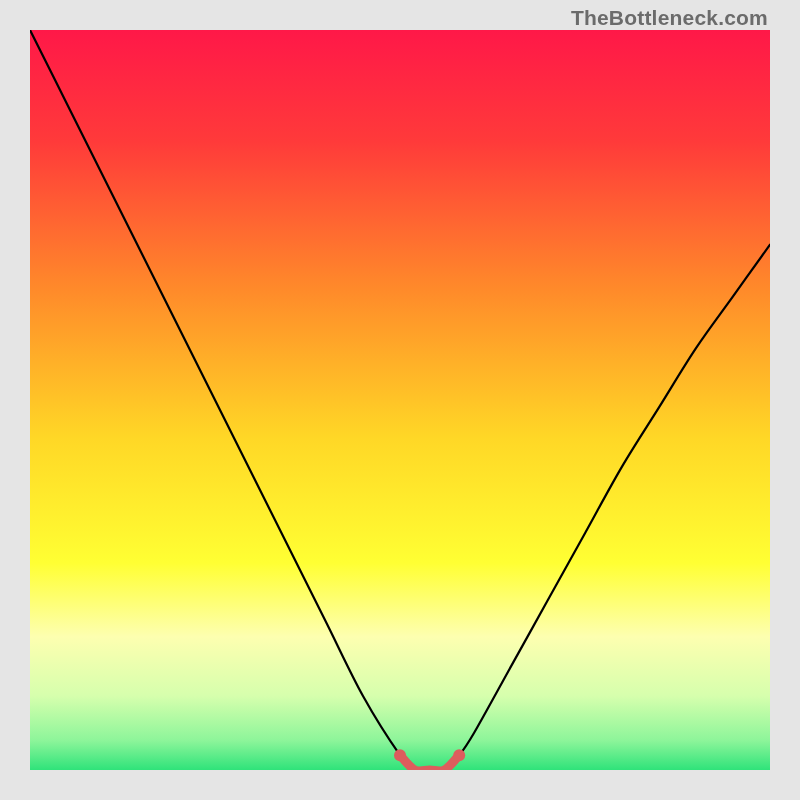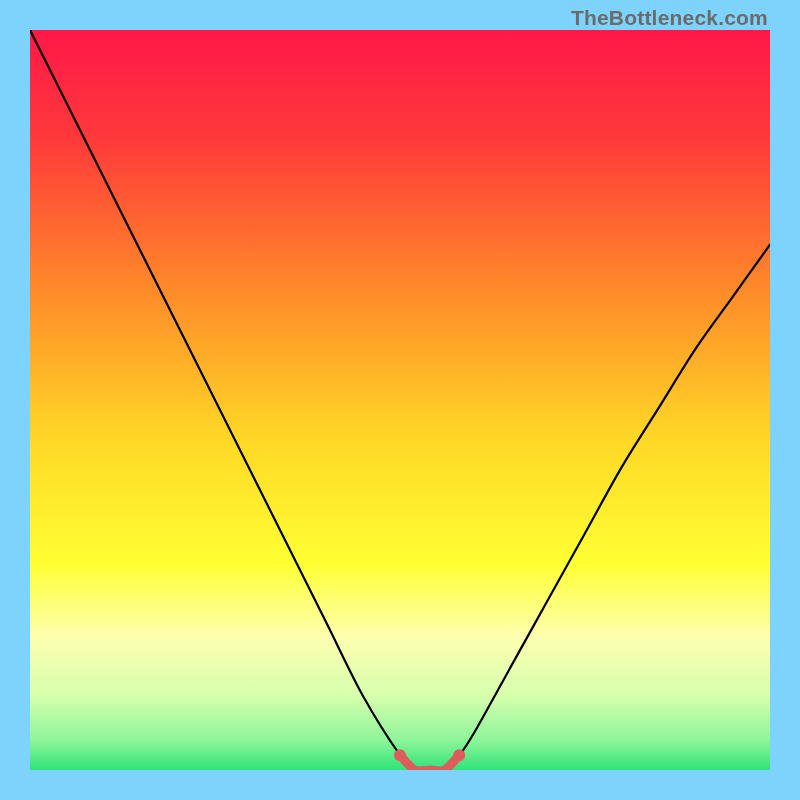--- a/index.html
+++ b/index.html
@@ -7,21 +7,21 @@
     padding: 0;
     width: 800px;
     height: 800px;
     background: #000;
     overflow: hidden;
   }
   .frame {
     position: relative;
     width: 800px;
     height: 800px;
-    background: #7dd3fc;
+    background: #e5e5e5;
   }
   .plot-area {
     position: absolute;
     left: 30px;
     top: 30px;
     width: 740px;
     height: 740px;
     overflow: hidden;
   }
   .gradient-bg {

